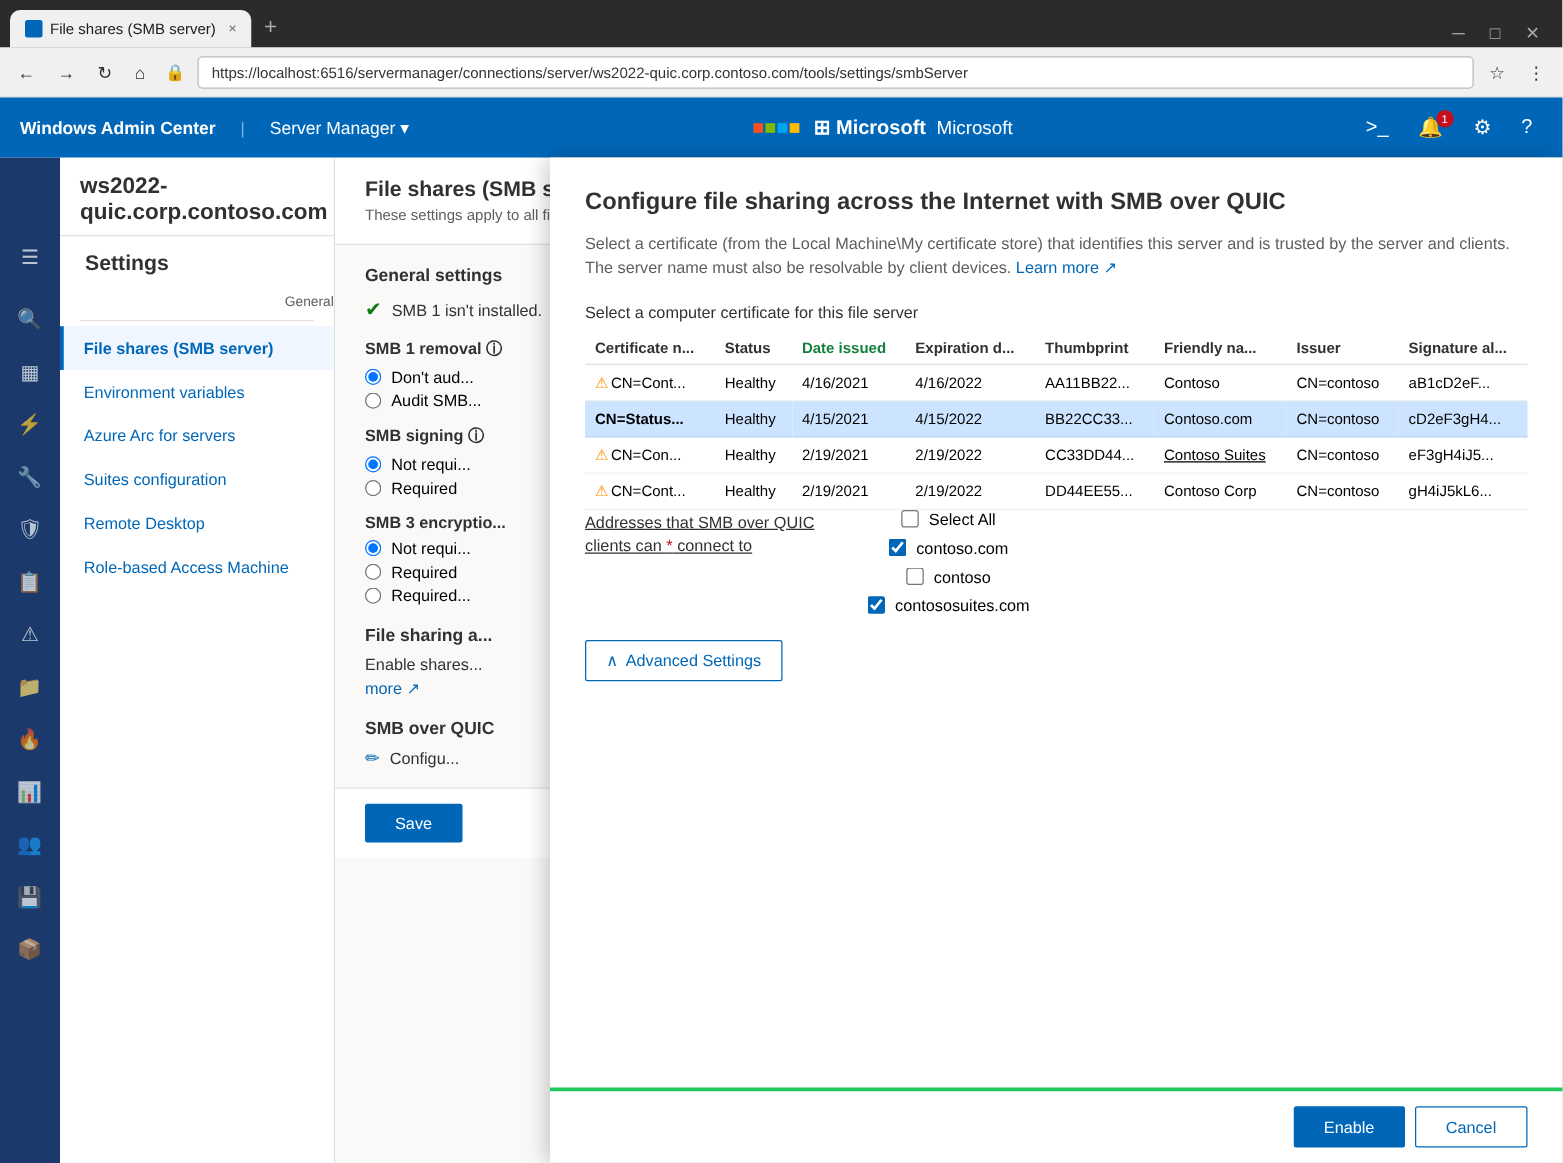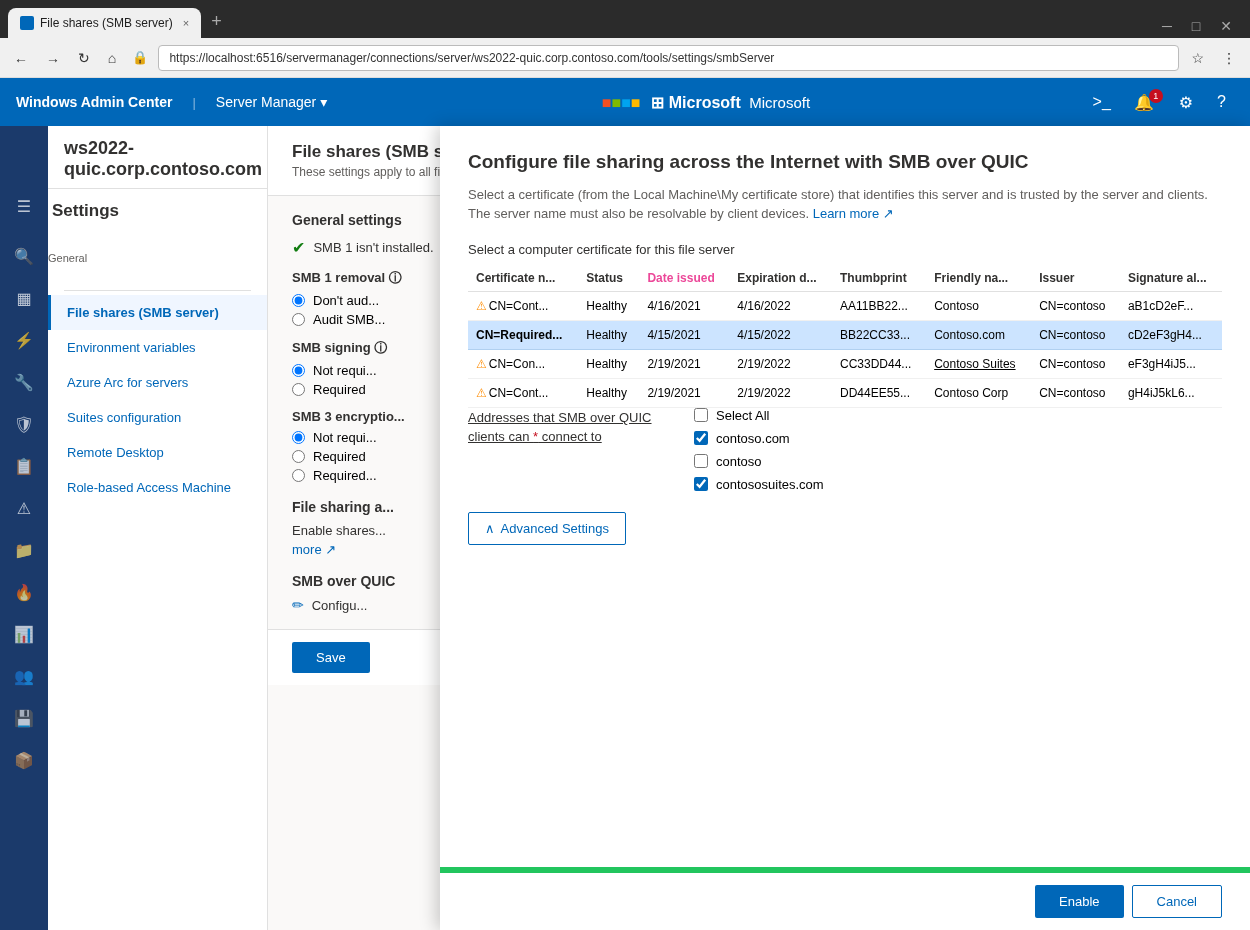--- a/index.html
+++ b/index.html
@@ -89,24 +89,24 @@
     <button class="icon-sidebar-btn">💾</button>
     <button class="icon-sidebar-btn">📦</button>
     <div style="flex:1;"></div>
 
   </div>
 
   <div style="position:absolute;top:126px;left:48px;right:0;bottom:0;display:flex;background:white;">
 
     <div style="width:220px;background:white;border-right:1px solid #e0e0e0;overflow-y:auto;flex-shrink:0;">
       <div style="font-size:18px;font-weight:700;color:#323130;padding:12px 16px 8px;border-bottom:1px solid #e0e0e0;">ws2022-quic.corp.contoso.com</div>
-      <div style="padding:12px 4px 4px;">
+      <div style="padding:12px 20px 4px;">
         <span style="font-size:17px;font-weight:600;color:#323130;">Settings</span>
       </div>
-      <div style="text-align:left;margin:25px 0;">
+      <div style="text-align:right;margin:8px 0;">
         <span style="font-size:11px;color:#605e5c;">General</span>
       </div>
       <hr style="border:none;border-top:1px solid #e0e0e0;margin:0 16px 4px;">
       <nav>
         <div style="padding:10px 16px;cursor:pointer;color:#0067b8;font-size:13px;border-left:3px solid #0067b8;background:#f0f6ff;font-weight:600;">File shares (SMB server)</div>
         <div style="padding:10px 16px;cursor:pointer;color:#0067b8;font-size:13px;border-left:3px solid transparent;">Environment variables</div>
         <div style="padding:10px 16px;cursor:pointer;color:#0067b8;font-size:13px;border-left:3px solid transparent;">Azure Arc for servers</div>
         <div style="padding:10px 16px;cursor:pointer;color:#0067b8;font-size:13px;border-left:3px solid transparent;">Suites configuration</div>
         <div style="padding:10px 16px;cursor:pointer;color:#0067b8;font-size:13px;border-left:3px solid transparent;">Remote Desktop</div>
         <div style="padding:10px 16px;cursor:pointer;color:#0067b8;font-size:13px;border-left:3px solid transparent;">Role-based Access Machine</div>
@@ -165,41 +165,41 @@
       <a href="#" style="color:#0067b8;text-decoration:none;">Learn more ↗</a>
     </p>
 
     <div style="font-size:13px;color:#323130;margin:18px 0 8px;">Select a computer certificate for this file server</div>
 
     <table style="width:100%;border-collapse:collapse;font-size:12px;">
       <thead>
         <tr>
           <th style="text-align:left;padding:6px 8px;font-weight:600;color:#323130;border-bottom:1px solid #e0e0e0;font-size:12px;">Certificate n...</th>
           <th style="text-align:left;padding:6px 8px;font-weight:600;color:#323130;border-bottom:1px solid #e0e0e0;font-size:12px;">Status</th>
-          <th style="text-align:left;padding:6px 8px;font-weight:600;color:#ec4899;border-bottom:1px solid #e0e0e0;font-size:12px;">Date issued</th>
+          <th style="text-align:left;padding:6px 8px;font-weight:600;color:#15803d;border-bottom:1px solid #e0e0e0;font-size:12px;">Date issued</th>
           <th style="text-align:left;padding:6px 8px;font-weight:600;color:#323130;border-bottom:1px solid #e0e0e0;font-size:12px;">Expiration d...</th>
           <th style="text-align:left;padding:6px 8px;font-weight:600;color:#323130;border-bottom:1px solid #e0e0e0;font-size:12px;">Thumbprint</th>
           <th style="text-align:left;padding:6px 8px;font-weight:600;color:#323130;border-bottom:1px solid #e0e0e0;font-size:12px;">Friendly na...</th>
           <th style="text-align:left;padding:6px 8px;font-weight:600;color:#323130;border-bottom:1px solid #e0e0e0;font-size:12px;">Issuer</th>
           <th style="text-align:left;padding:6px 8px;font-weight:600;color:#323130;border-bottom:1px solid #e0e0e0;font-size:12px;">Signature al...</th>
         </tr>
       </thead>
       <tbody>
         <tr style="border-bottom:1px solid #f0f0f0;">
           <td style="padding:7px 8px;"><span style="color:#ff8c00;margin-right:2px;">⚠</span>CN=Cont...</td>
           <td style="padding:7px 8px;">Healthy</td>
           <td style="padding:7px 8px;">4/16/2021</td>
           <td style="padding:7px 8px;">4/16/2022</td>
           <td style="padding:7px 8px;">AA11BB22...</td>
           <td style="padding:7px 8px;">Contoso</td>
           <td style="padding:7px 8px;">CN=contoso</td>
           <td style="padding:7px 8px;">aB1cD2eF...</td>
         </tr>
         <tr style="background:#cce4ff;border-bottom:1px solid #b0d0f0;">
-          <td style="padding:7px 8px;font-weight:600;">CN=Required...</td>
+          <td style="padding:7px 8px;font-weight:600;">CN=Status...</td>
           <td style="padding:7px 8px;">Healthy</td>
           <td style="padding:7px 8px;">4/15/2021</td>
           <td style="padding:7px 8px;">4/15/2022</td>
           <td style="padding:7px 8px;">BB22CC33...</td>
           <td style="padding:7px 8px;">Contoso.com</td>
           <td style="padding:7px 8px;">CN=contoso</td>
           <td style="padding:7px 8px;">cD2eF3gH4...</td>
         </tr>
         <tr style="border-bottom:1px solid #f0f0f0;">
           <td style="padding:7px 8px;"><span style="color:#ff8c00;margin-right:2px;">⚠</span>CN=Con...</td>
@@ -221,21 +221,21 @@
           <td style="padding:7px 8px;">CN=contoso</td>
           <td style="padding:7px 8px;">gH4iJ5kL6...</td>
         </tr>
       </tbody>
     </table>
 
     <div style="display:flex;gap:16px;margin-bottom:20px;align-items:flex-start;">
       <div style="font-size:13px;color:#323130;flex:0 0 210px;line-height:1.5;text-decoration:underline;">
         Addresses that SMB over QUIC clients can <span style="color:#c50f1f;">*</span> connect to
       </div>
-      <div style="display:flex;flex-direction:column;gap:8px;">
+      <div style="display:flex;flex-direction:column;gap:8px;align-items:center;">
         <label style="display:flex;align-items:center;gap:8px;font-size:13px;">
           <input type="checkbox" style="width: 14px; height: 14px;">
           <span>Select All</span>
         </label>
         <label style="display:flex;align-items:center;gap:8px;font-size:13px;">
           <input type="checkbox" checked="" style="accent-color: rgb(0, 103, 184); width: 14px; height: 14px;">
           <span>contoso.com</span>
         </label>
         <label style="display:flex;align-items:center;gap:8px;font-size:13px;">
           <input type="checkbox" style="width: 14px; height: 14px;">
@@ -246,18 +246,18 @@
           <span>contososuites.com</span>
         </label>
       </div>
     </div>
 
     <button style="display:flex;align-items:center;gap:6px;padding:8px 16px;border:1px solid #0067b8;background:white;color:#0067b8;font-size:13px;cursor:pointer;border-radius:2px;margin-bottom:16px;">
       <span>∧</span>
       <span>Advanced Settings</span>
     </button>
 
-    <div style="position:absolute;bottom:0;left:0;right:0;background:white;border-top:6px solid #22c55e;padding:12px 28px;display:flex;justify-content:flex-end;gap:8px;">
+    <div style="position:absolute;bottom:0;left:0;right:0;background:white;border-top:3px solid #22c55e;padding:12px 28px;display:flex;justify-content:flex-end;gap:8px;">
       <button style="background:#0067b8;color:white;border:none;padding:8px 24px;font-size:13px;cursor:pointer;border-radius:2px;">Enable</button>
       <button style="background:white;color:#0067b8;border:1px solid #0067b8;padding:8px 24px;font-size:13px;cursor:pointer;border-radius:2px;">Cancel</button>
     </div>
   </div>
 </div>
 
 </body></html>

